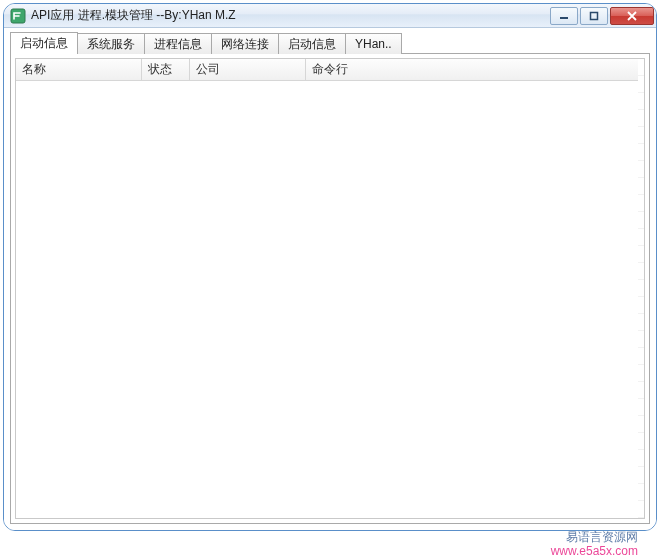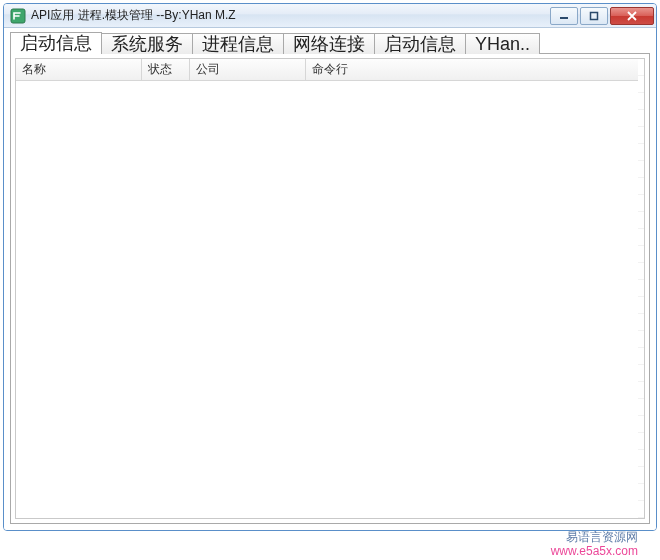--- a/index.html
+++ b/index.html
@@ -9,21 +9,21 @@
     background: #fff;
     width: 660px;
     height: 560px;
     overflow: hidden;
   }
   .window {
     width: 654px;
     height: 528px;
     margin: 3px;
     border: 1px solid #5a8fc9;
-    border-radius: 4px;
+    border-radius: 12px;
     overflow: hidden;
     display: flex;
     flex-direction: column;
     background: #fff;
   }
   .titlebar {
     height: 28px;
     background: linear-gradient(to bottom, #f3f7fc 0%, #e4ecf7 45%, #d7e4f2 46%, #e8f0fa 100%);
     border-bottom: 1px solid #b6c9de;
     display: flex;
@@ -69,21 +69,21 @@
     align-items: flex-end;
   }
   .tab {
     height: 21px;
     line-height: 20px;
     padding: 0 9px;
     border: 1px solid #a9a9a9;
     border-bottom: none;
     background: linear-gradient(to bottom, #fdfdfd, #ececec);
     margin-right: -1px;
-    font-size: 18px;
+    font-size: 12px;
     color: #222;
     cursor: pointer;
     position: relative;
   }
   .tab.active {
     background: #fff;
     height: 22px;
     z-index: 2;
   }
   .tabcontent {

